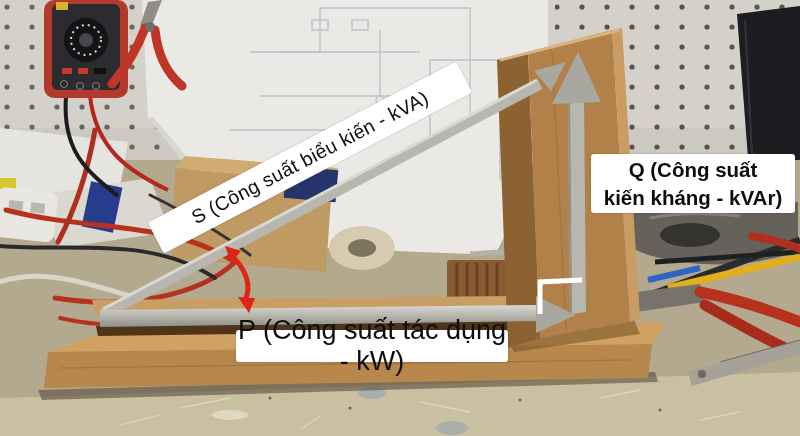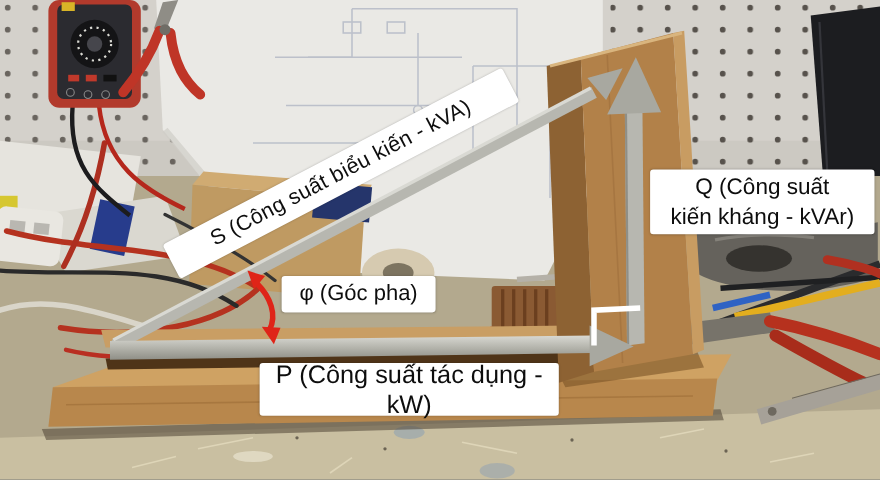--- a/index.html
+++ b/index.html
@@ -5,24 +5,24 @@
   html,body{margin:0;padding:0;background:#888;}
   .scene{position:relative;width:800px;height:436px;overflow:hidden;
          font-family:"Liberation Sans",sans-serif;background:#b3a98e;}
   .scene svg{position:absolute;left:0;top:0;}
   .lbl{position:absolute;background:#ffffff;color:#0d0d0d;border-radius:3px;
        display:flex;align-items:center;justify-content:center;text-align:center;
        z-index:10;box-shadow:0 0 2px rgba(0,0,0,.25);}
   .lbl-s{left:136px;top:140px;width:348px;height:35px;font-size:19.5px;
          transform:rotate(-27.6deg);letter-spacing:.3px;}
   .lbl-phi{left:256px;top:251px;width:140px;height:33px;font-size:20px;}
-  .lbl-p{left:236px;top:330px;width:272px;height:48px;font-size:23px;}
+  .lbl-p{left:236px;top:330px;width:272px;height:32px;font-size:27px;}
   .lbl-q{left:591px;top:154px;width:204px;height:59px;font-size:20.5px;
          line-height:28px;flex-direction:column;}
-  .lbl-q span{display:block;}
+  .lbl-q span{display:block;font-weight:bold;}
 </style>
 </head>
 <body>
 
 <div class="scene">
   <svg width="800" height="436" viewBox="0 0 800 436">
     <defs>
       <pattern id="peg" width="25" height="20" patternUnits="userSpaceOnUse">
         <circle cx="7" cy="7" r="2.6" fill="#57524c"></circle>
       </pattern>
@@ -200,19 +200,16 @@
     </g>
   </svg>
 
   <div class="lbl lbl-s">
     <span>S (Công suất biểu kiến - kVA)</span>
   </div>
   <div class="lbl lbl-q">
     <span>Q (Công suất</span>
     <span>kiến kháng - kVAr)</span>
   </div>
-  <div class="lbl lbl-phi">
-    <span>φ (Góc pha)</span>
-  </div>
   <div class="lbl lbl-p">
     <span>P (Công suất tác dụng - kW)</span>
   </div>
 </div>
 
 </body></html>

